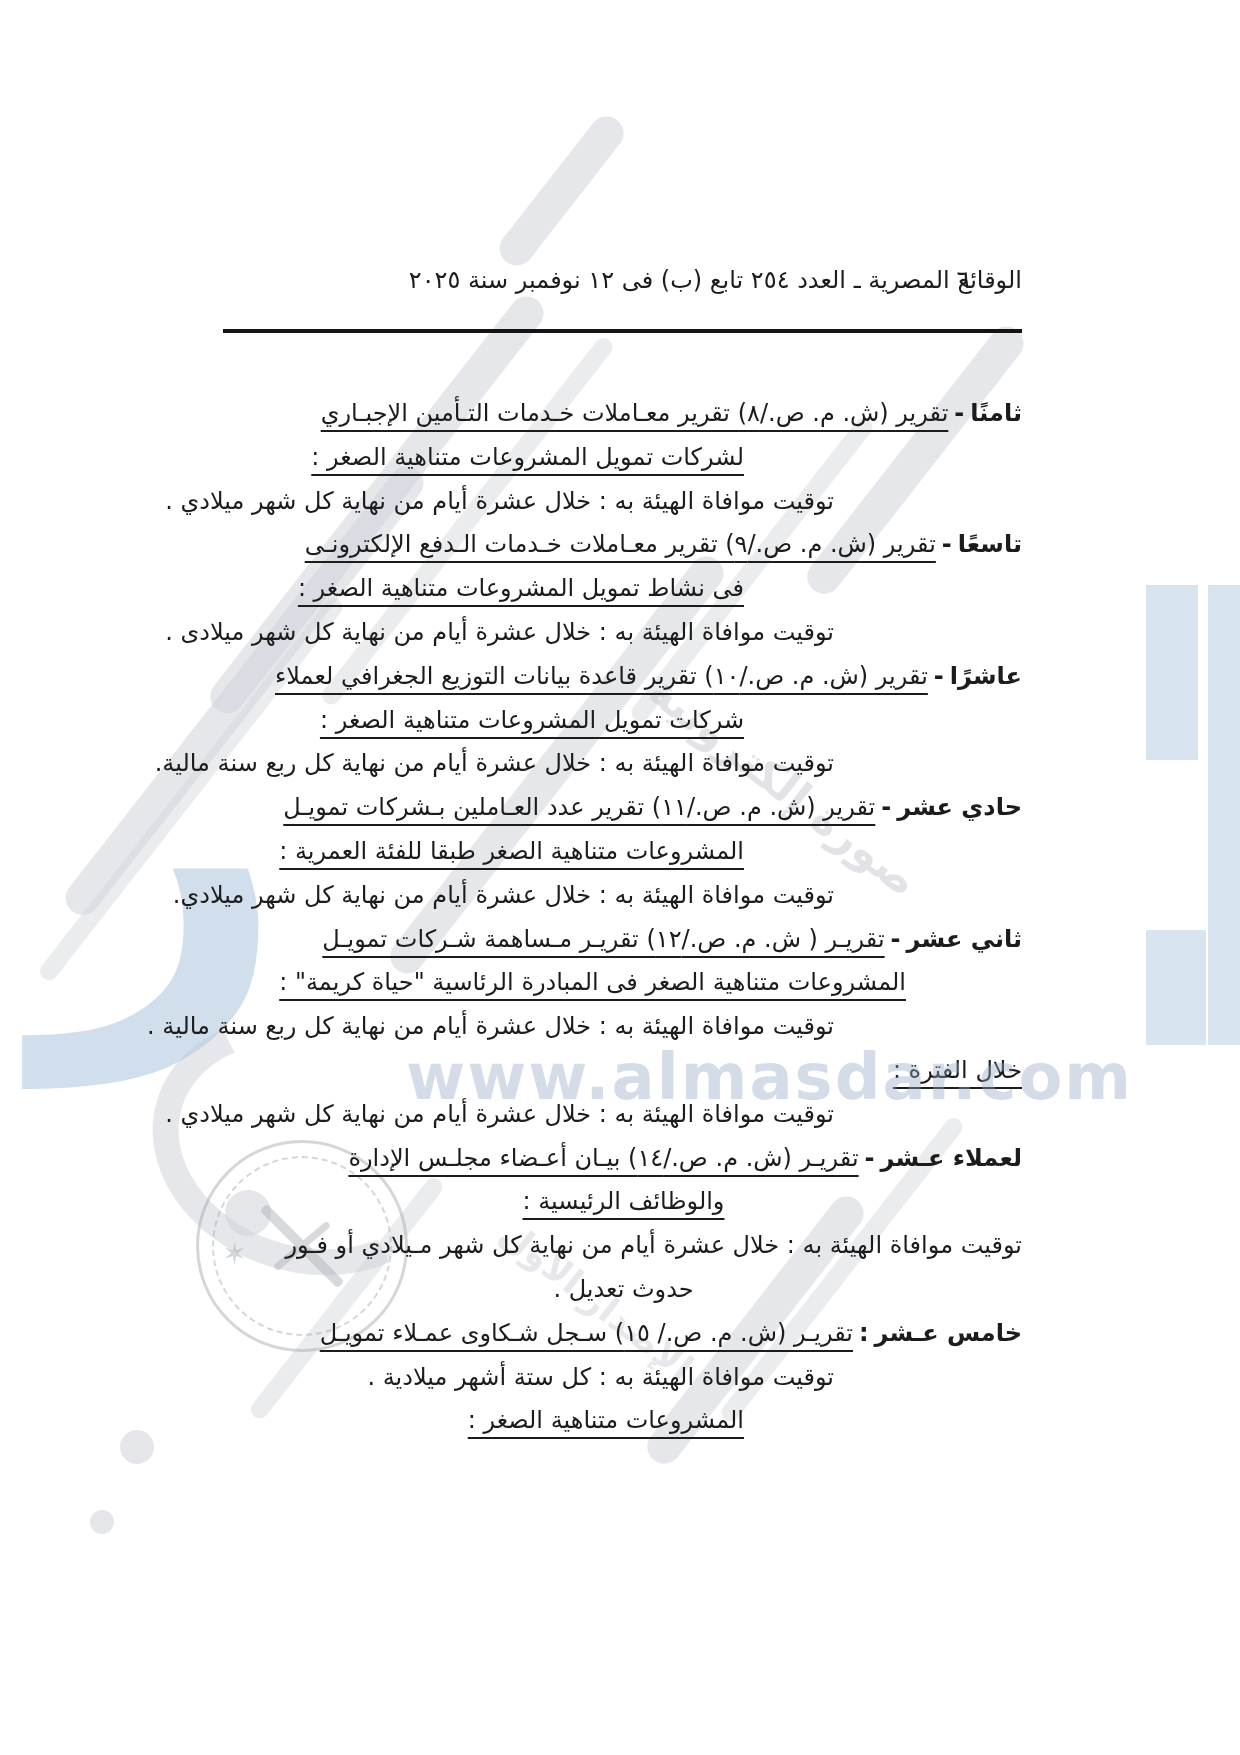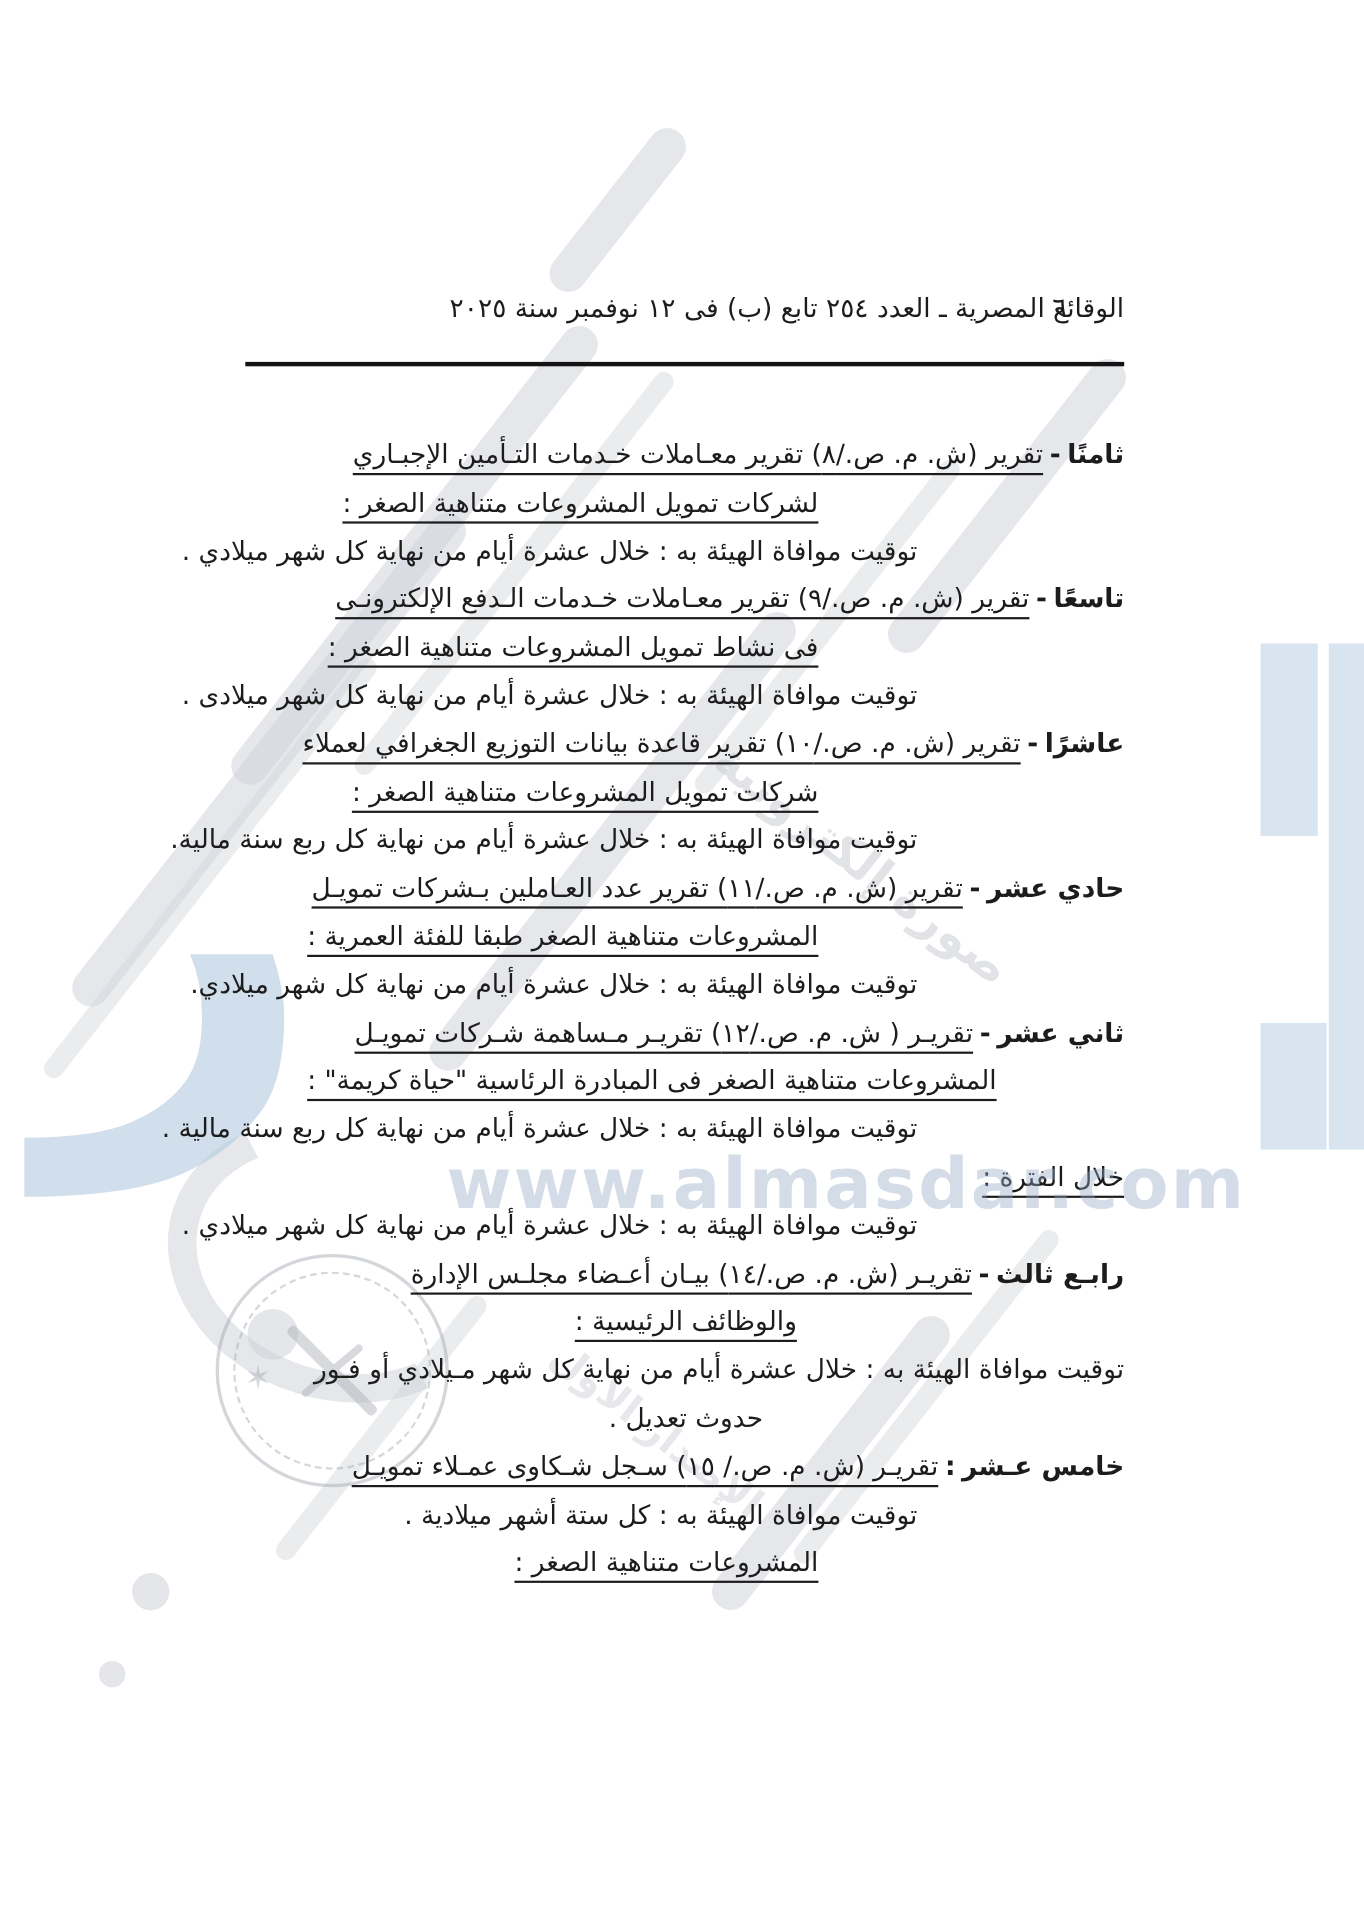--- a/index.html
+++ b/index.html
@@ -161,21 +161,21 @@
     <div class="line">
       <span class="ord">ثاني عشر</span><span class="sep">-</span><span class="ul">تقريـر ( ش. م. ص./١٢) تقريـر مـساهمة شـركات تمويـل</span>
     </div>
     <div class="line mid ul" style="margin-right:116px;">المشروعات متناهية الصغر فى المبادرة الرئاسية "حياة كريمة" :</div>
     <div class="line timing">توقيت موافاة الهيئة به : خلال عشرة أيام من نهاية كل ربع سنة مالية .</div>
 
     <div class="line flushright ul">خلال الفترة :</div>
     <div class="line timing">توقيت موافاة الهيئة به : خلال عشرة أيام من نهاية كل شهر ميلادي .</div>
 
     <div class="line">
-      <span class="ord">رابـع ثالث</span><span class="sep">-</span><span class="ul">تقريـر (ش. م. ص./١٤) بيـان أعـضاء مجلـس الإدارة</span>
+      <span class="ord">لعملاء عـشر</span><span class="sep">-</span><span class="ul">تقريـر (ش. م. ص./١٤) بيـان أعـضاء مجلـس الإدارة</span>
     </div>
     <div class="line leftflush ul">والوظائف الرئيسية :</div>
     <div class="line">توقيت موافاة الهيئة به : خلال عشرة أيام من نهاية كل شهر مـيلادي أو فـور</div>
     <div class="line leftflush">حدوث تعديل .</div>
 
     <div class="line">
       <span class="ord">خامس عـشر</span><span class="sep">:</span><span class="ul">تقريـر (ش. م. ص./ ١٥) سـجل شـكاوى عمـلاء تمويـل</span>
     </div>
     <div class="line timing">توقيت موافاة الهيئة به : كل ستة أشهر ميلادية .</div>
     <div class="line mid ul">المشروعات متناهية الصغر :</div>

